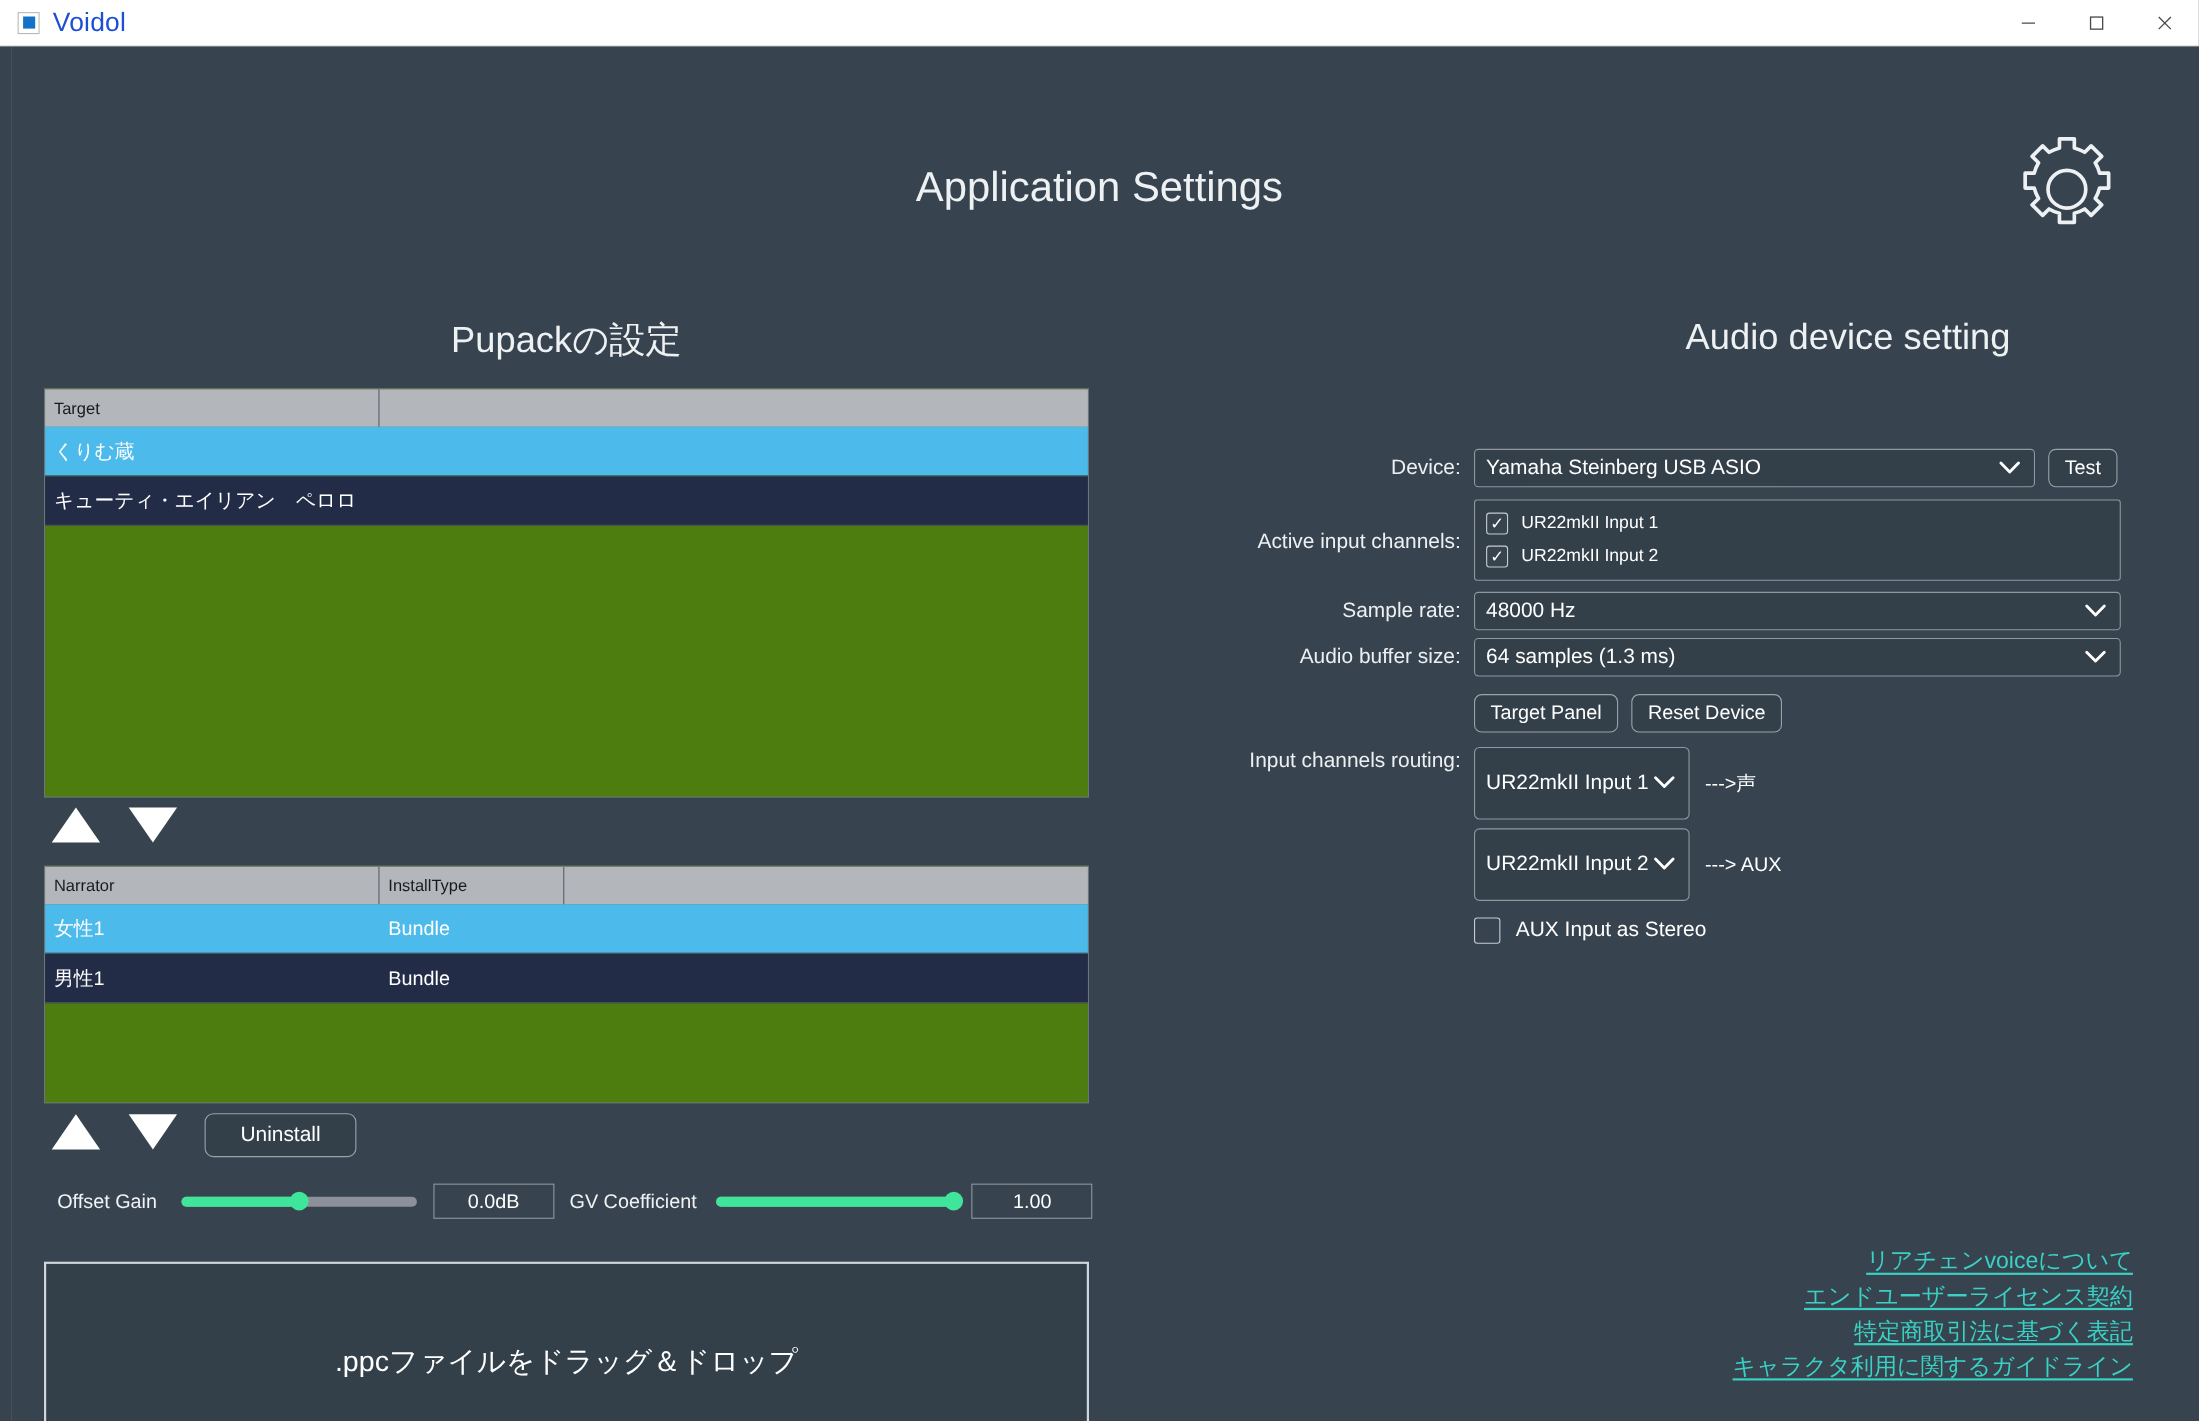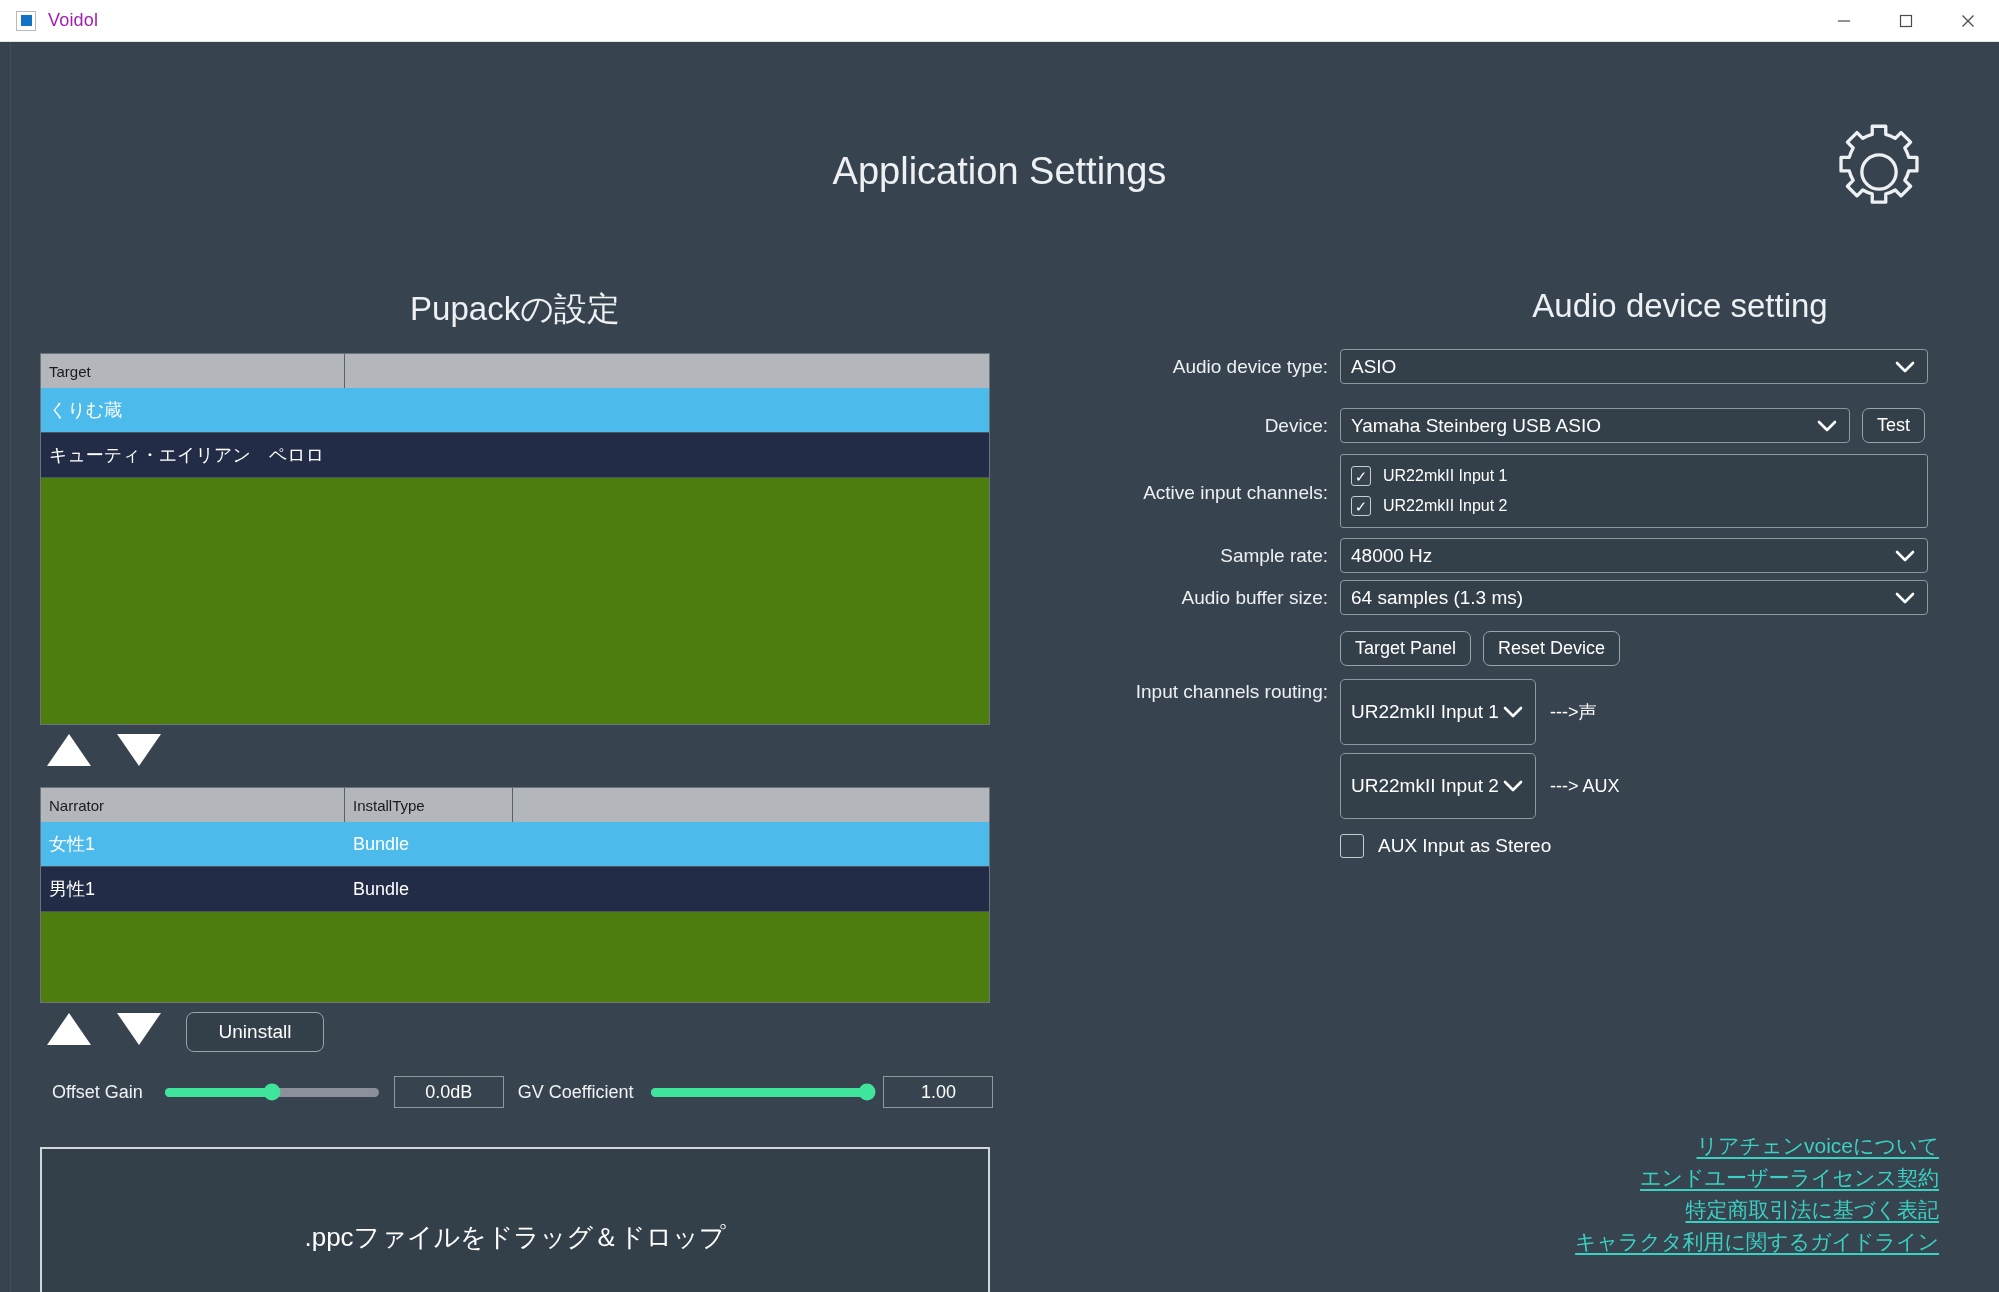--- a/index.html
+++ b/index.html
@@ -16,21 +16,21 @@
     display: flex; align-items: center;
     border-bottom: 1px solid #e2e2e2;
     position: relative; z-index: 5;
   }
   #app-logo {
     width: 20px; height: 20px; margin-left: 16px; margin-right: 12px;
     background: #ffffff; border: 1px solid #b9b9b9;
     display: flex; align-items: center; justify-content: center;
   }
   #app-logo i { display:block; width: 11px; height: 11px; background: #1272c8; }
-  #app-title { font-size: 18px; color: #a21caf; letter-spacing: .2px; }
+  #app-title { font-size: 24px; color: #1d4ed8; letter-spacing: .2px; }
   #wincontrols { margin-left: auto; display: flex; height: 42px; }
   .wc {
     width: 62px; height: 42px; display: flex;
     align-items: center; justify-content: center;
     color: #4a4a4a;
   }
   .wc svg { display: block; }
 
   
   #body {
@@ -276,31 +276,20 @@
     </div>
     <div class="numbox" style="width:110px; margin-left:16px;">1.00</div>
   </div>
 
   <div id="dropzone">
     <span>.ppcファイルをドラッグ＆ドロップ</span>
   </div>
 
   <div class="col-title" id="audio-title">Audio device setting</div>
 
-  <div class="frow" style="left:1050px; top:307px;">
-    <div class="flabel">Audio device type:</div>
-    <div class="combo" style="width:588px">
-      <span>ASIO</span>
-      <span class="chev">
-        <svg width="20" height="12" viewBox="0 0 20 12">
-            <polyline points="2,2 10,10 18,2" fill="none" stroke="#ffffff" stroke-width="2.6" stroke-linecap="round" stroke-linejoin="round"></polyline>
-          </svg>
-      </span>
-    </div>
-  </div>
 
   <div class="frow" style="left:1050px; top:366px;">
     <div class="flabel">Device:</div>
     <div class="combo" style="width:510px">
       <span>Yamaha Steinberg USB ASIO</span>
       <span class="chev">
         <svg width="20" height="12" viewBox="0 0 20 12">
             <polyline points="2,2 10,10 18,2" fill="none" stroke="#ffffff" stroke-width="2.6" stroke-linecap="round" stroke-linejoin="round"></polyline>
           </svg>
       </span>

